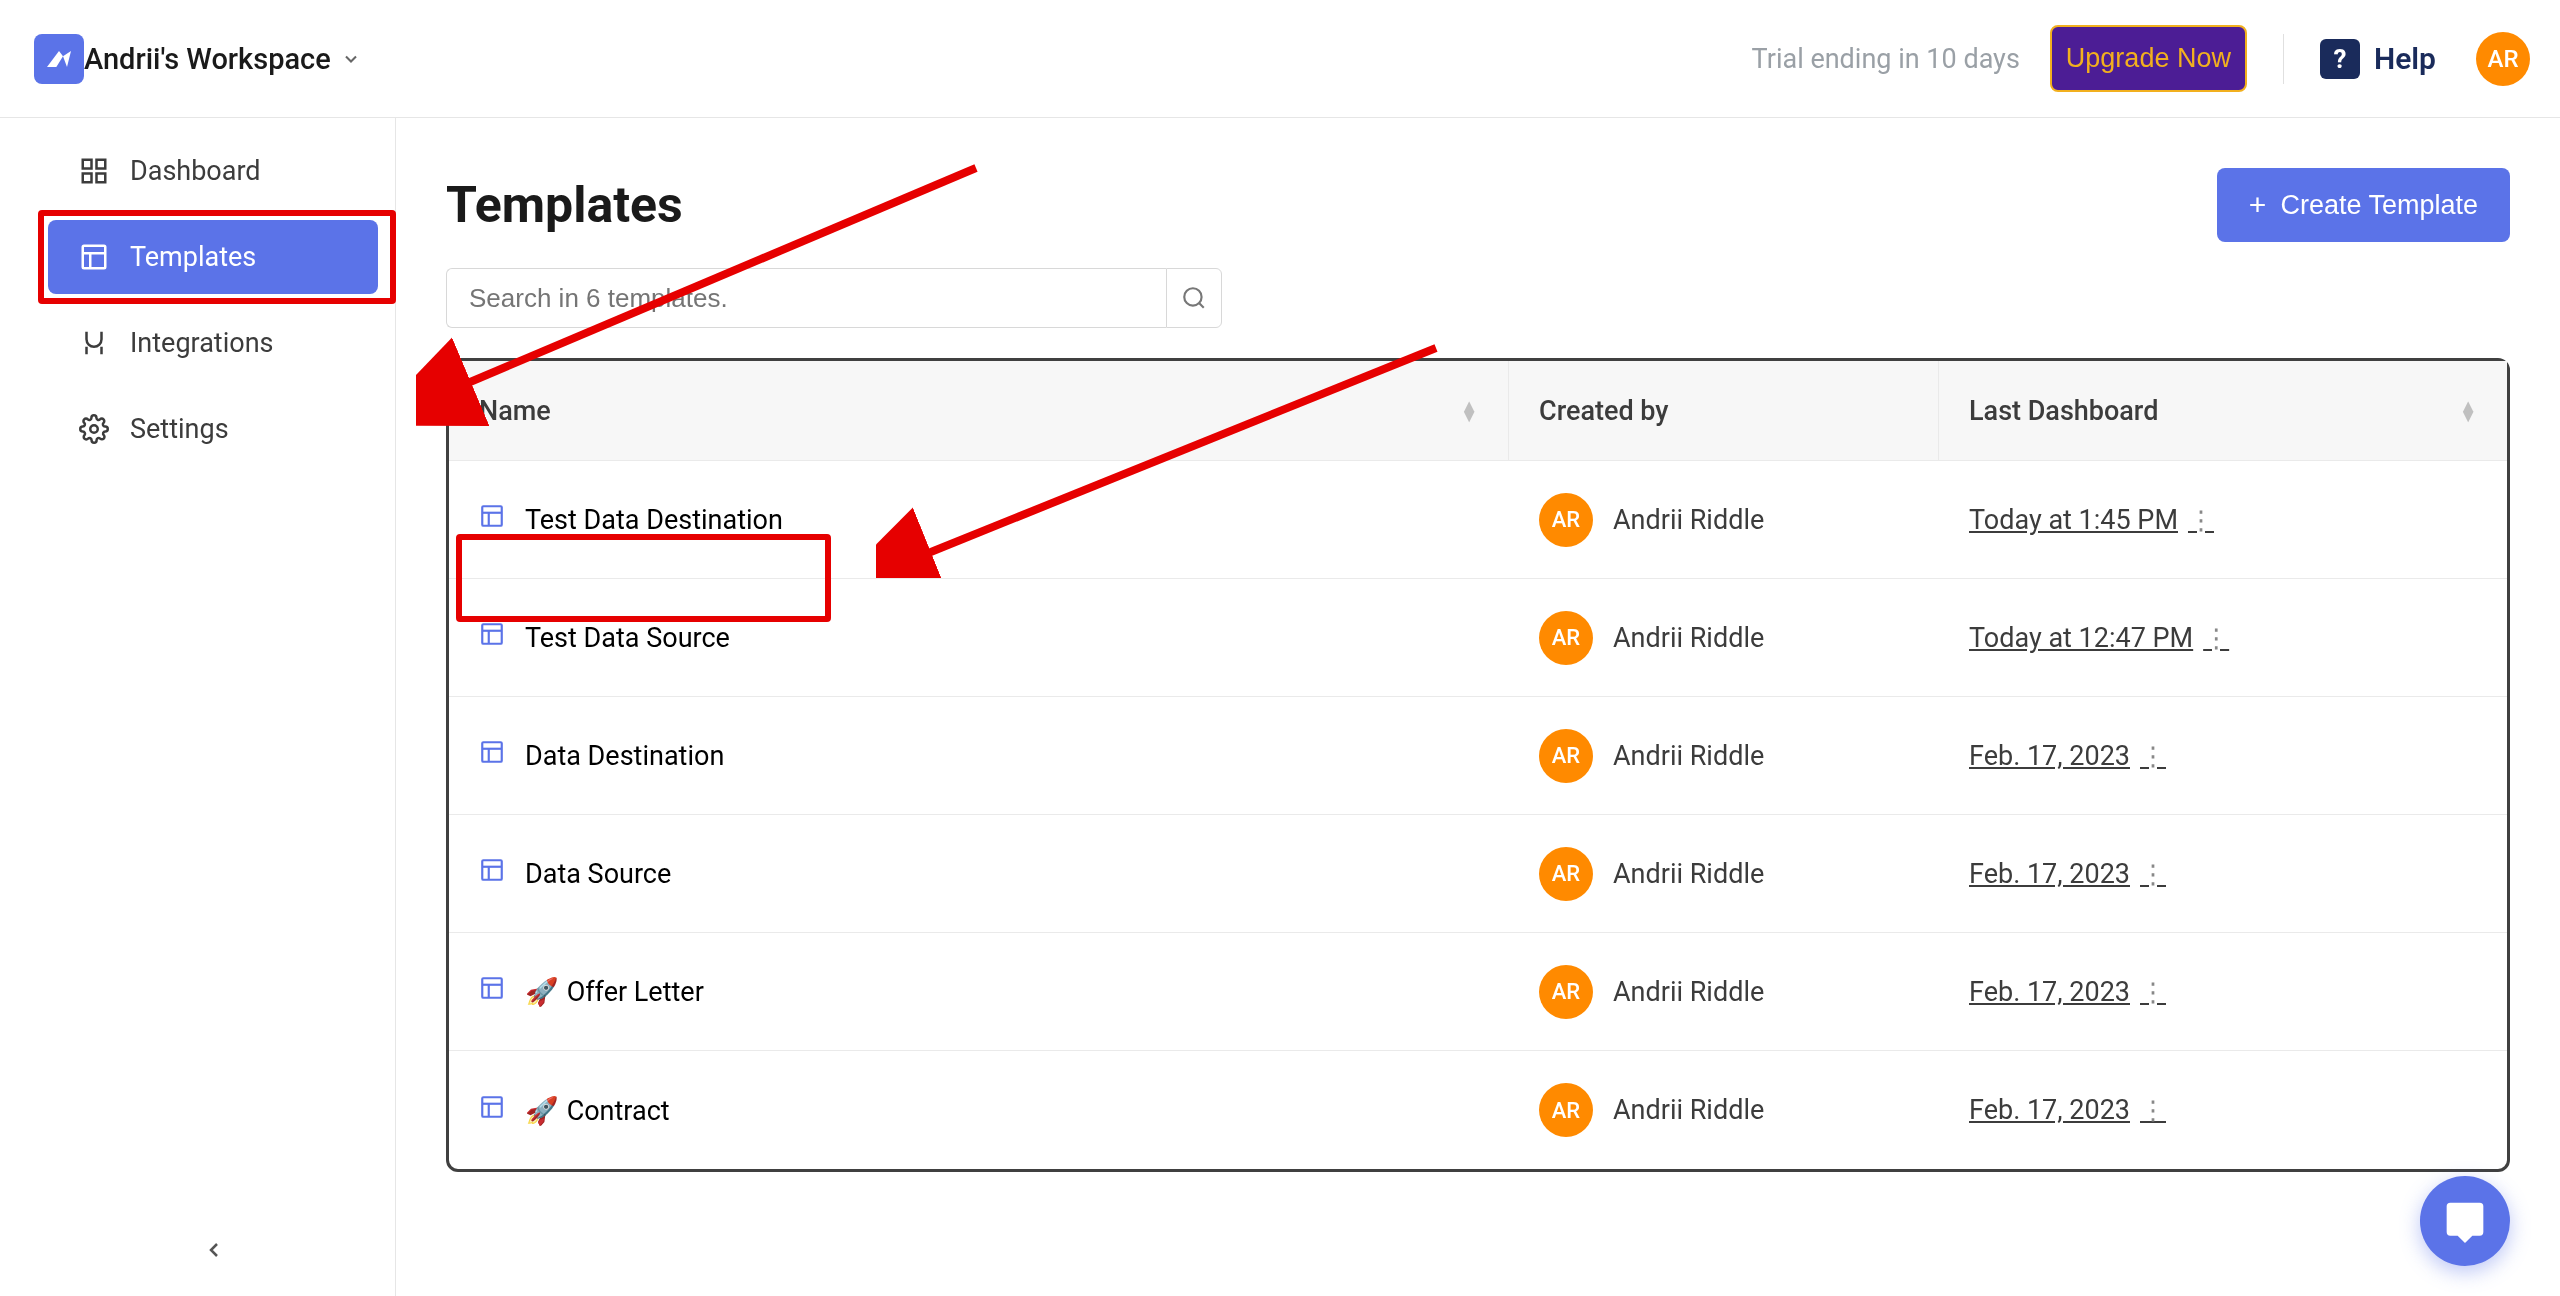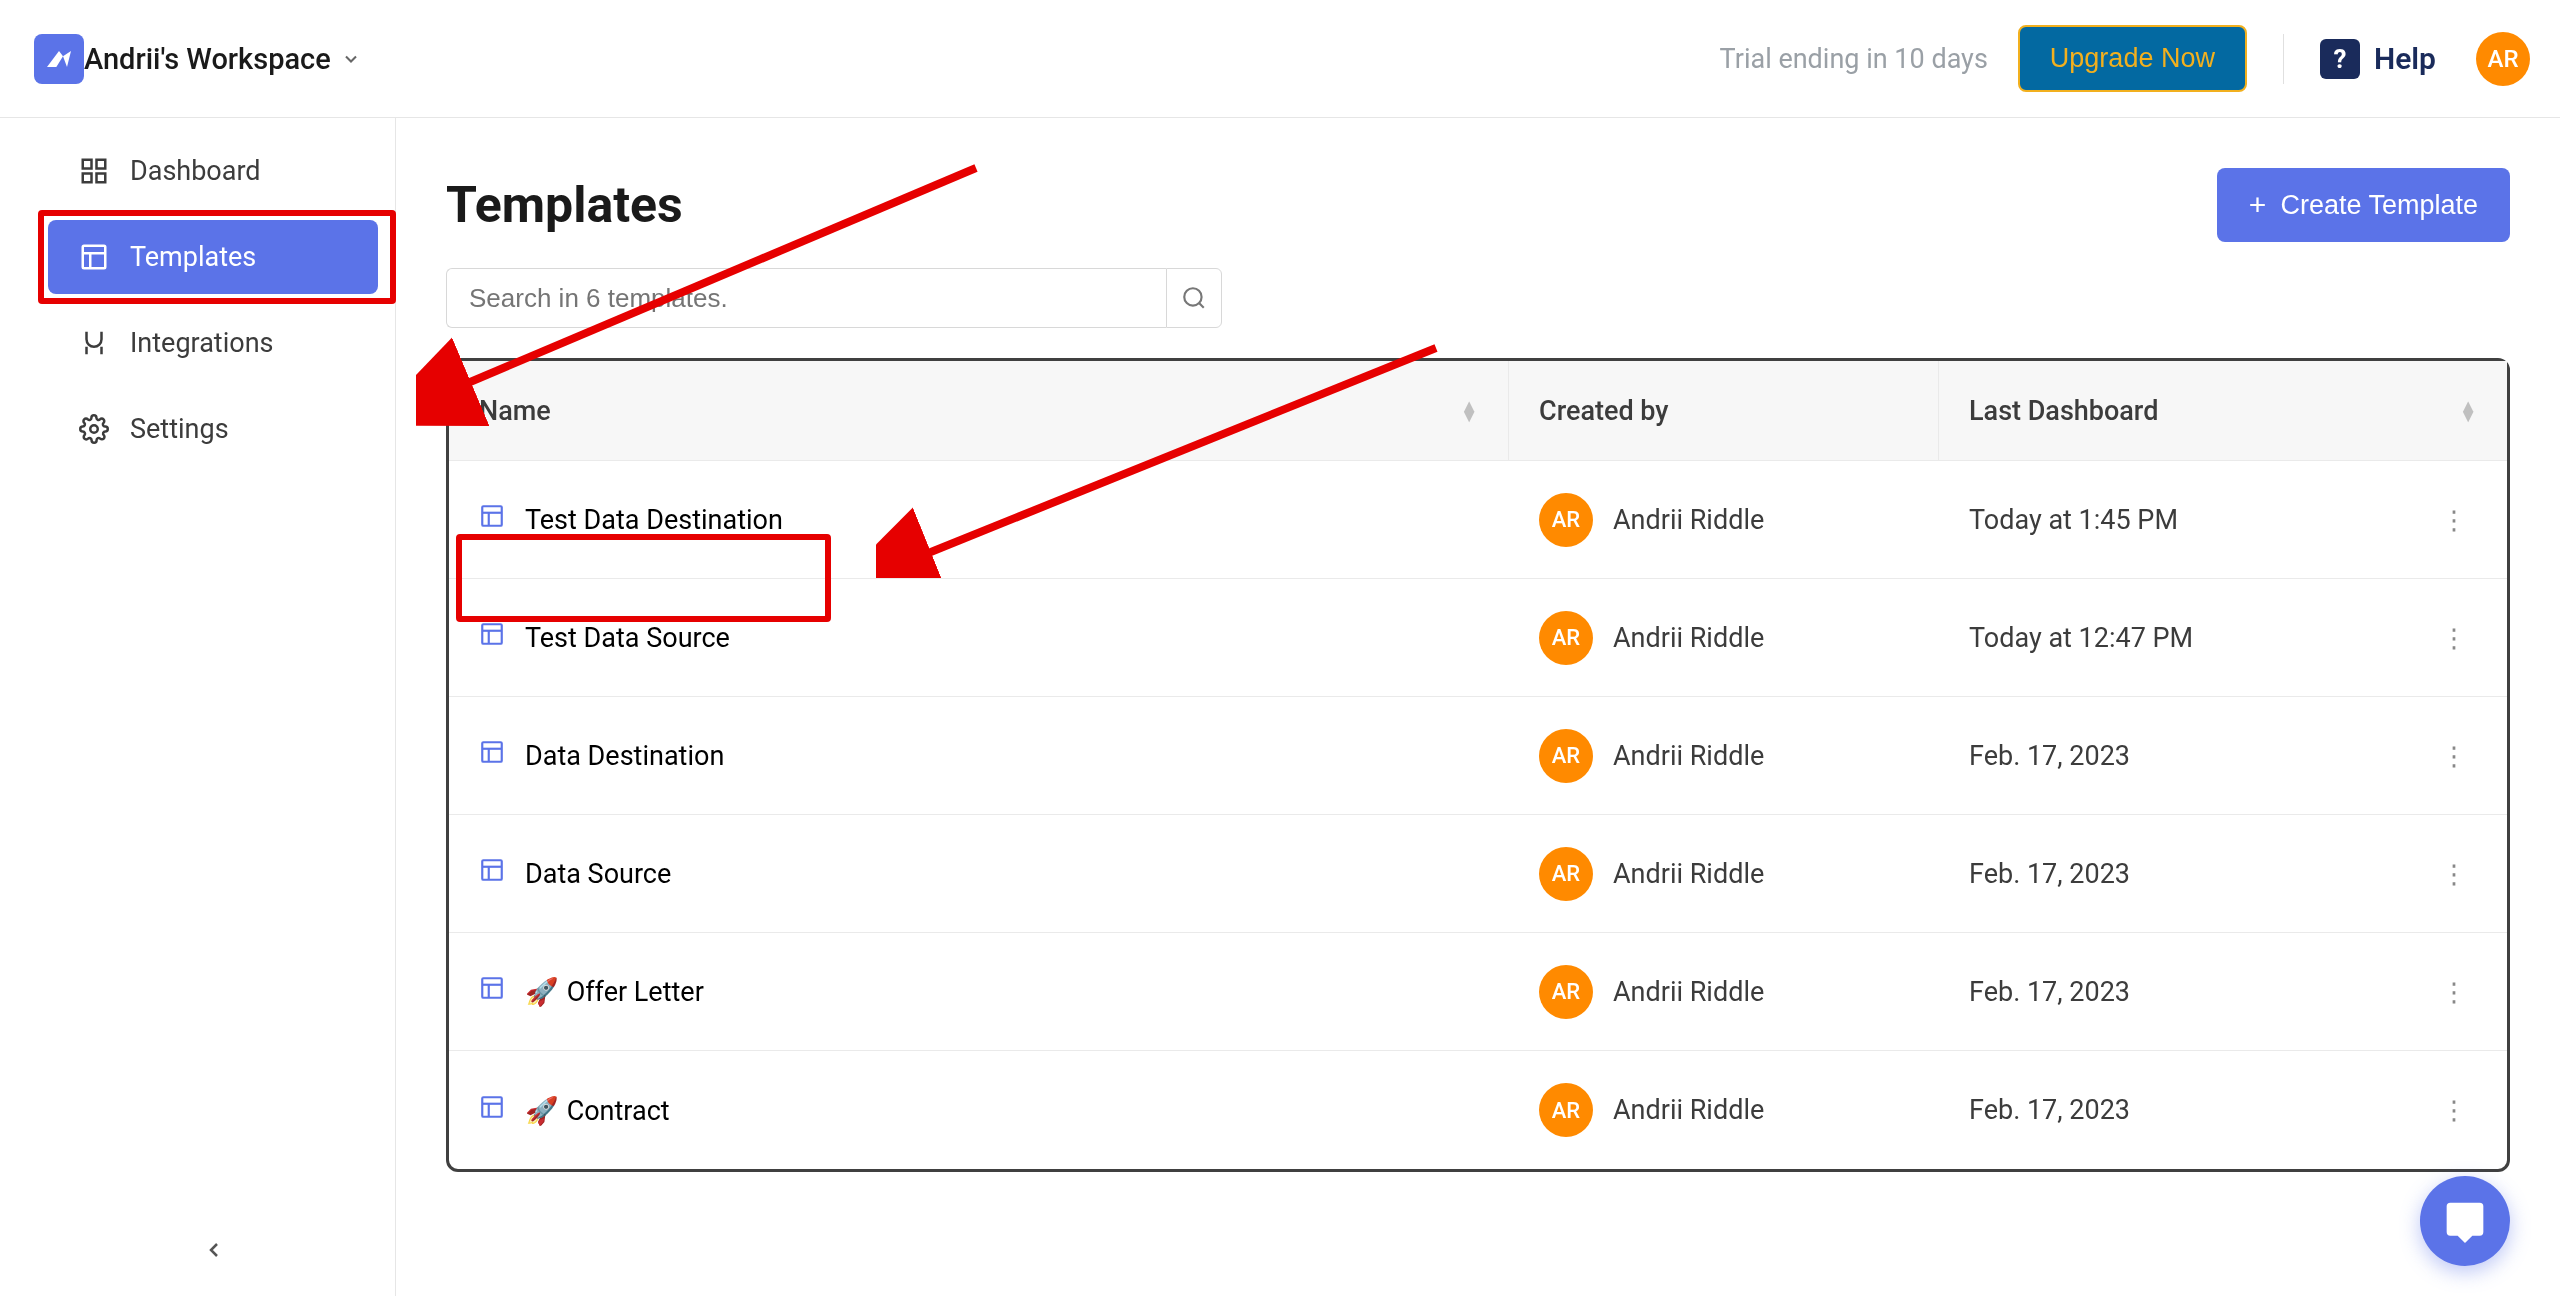--- a/index.html
+++ b/index.html
@@ -6,21 +6,21 @@
 body { font-family: -apple-system, BlinkMacSystemFont, 'Segoe UI', Roboto, Arial, sans-serif; background: #fff; color: #1a1a1a; width: 2560px; height: 1296px; transform-origin: top left; }
 
 
 .header { display: flex; align-items: center; height: 118px; padding: 0 30px 0 34px; border-bottom: 1px solid #e6e6e6; }
 .logo-box { width: 50px; height: 50px; background: #5b73e8; border-radius: 8px; display: flex; align-items: center; justify-content: center; }
 .logo-box svg { width: 32px; height: 32px; fill: #fff; }
 .workspace-select { font-size: 29px; font-weight: 500; color: #1a1a1a; display: flex; align-items: center; cursor: pointer; }
 .workspace-select .chev { margin-left: 10px; }
 .header-spacer { flex: 1; }
 .trial-text { font-size: 27px; color: #9aa0a6; margin-right: 30px; }
-.upgrade-btn { border: 2px solid #f2b01e; color: #f2b01e; background: #0369a1; font-size: 27px; font-weight: 500; padding: 16px 30px; border-radius: 8px; cursor: pointer; }
+.upgrade-btn { border: 2px solid #f2b01e; color: #f2b01e; background: #4c1d95; font-size: 27px; font-weight: 500; padding: 16px 14px; border-radius: 8px; cursor: pointer; }
 .vdiv { width: 1px; height: 50px; background: #e0e0e0; margin: 0 36px; }
 .help { display: flex; align-items: center; cursor: pointer; }
 .help-icon-box { width: 40px; height: 40px; background: #1a2b5b; border-radius: 6px; display: flex; align-items: center; justify-content: center; color: #fff; font-weight: 700; font-size: 26px; margin-right: 14px; }
 .help-text { font-size: 30px; font-weight: 600; color: #1a2b5b; }
 .avatar-big { width: 54px; height: 54px; border-radius: 50%; background: #ff8a00; color: #fff; display: flex; align-items: center; justify-content: center; font-size: 24px; font-weight: 500; margin-left: 40px; cursor: pointer; }
 
 
 .layout { display: flex; height: calc(100% - 118px); }
 .sidebar { width: 362px; border-right: 1px solid #e6e6e6; padding-top: 10px; position: relative; margin-left: 34px; }
 .side-item { display: flex; align-items: center; height: 86px; padding-left: 44px; font-size: 27px; color: #3c3c3c; cursor: pointer; }
@@ -51,21 +51,21 @@
 .th.name { flex: 0 0 1060px; padding-left: 30px; justify-content: space-between; padding-right: 30px; border-right: 1px solid #eaeaea; height: 100%; }
 .th.created { flex: 0 0 430px; padding-left: 30px; border-right: 1px solid #eaeaea; height: 100%; }
 .th.modified { flex: 1; padding-left: 30px; justify-content: space-between; padding-right: 30px; }
 .sort-ic { color: #c0c0c0; font-size: 18px; display: flex; flex-direction: column; line-height: 10px; }
 
 .trow { display: flex; align-items: center; height: 118px; border-bottom: 1px solid #eaeaea; cursor: pointer; }
 .trow:last-child { border-bottom: none; }
 .td.name { flex: 0 0 1060px; padding-left: 30px; display: flex; align-items: flex-end; font-size: 27px; color: #000000; }
 .td.name .doc-icon { margin-right: 20px; color: #5b73e8; }
 .td.created { flex: 0 0 430px; padding-left: 30px; display: flex; align-items: center; font-size: 27px; color: #3c3c3c; }
-.td.modified { flex: 1; padding-left: 30px; display: flex; align-items: center; justify-content: space-between; padding-right: 30px; font-size: 27px; color: #3c3c3c; }
+.td.modified { flex: 1; padding-left: 30px; display: flex; align-items: center; justify-content: flex-start; padding-right: 30px; font-size: 27px; color: #3c3c3c; text-decoration: underline; }
 .avatar-sm { width: 54px; height: 54px; border-radius: 50%; background: #ff8a00; color: #fff; display: flex; align-items: center; justify-content: center; font-size: 22px; font-weight: 500; margin-right: 20px; }
 .more-dots { color: #888; font-size: 26px; cursor: pointer; padding: 10px; }
 
 
 .arrow-svg { position: absolute; pointer-events: none; }
 .red-box-row { position: absolute; border: 6px solid #e60000; border-radius: 4px; pointer-events: none; }
 
 
 .chat-bubble { position: fixed; bottom: 30px; right: 50px; width: 90px; height: 90px; background: #5b73e8; border-radius: 50%; display: flex; align-items: center; justify-content: center; cursor: pointer; box-shadow: 0 6px 20px rgba(91,115,232,0.4); }
 .chat-bubble svg { width: 44px; height: 44px; fill: #fff; }

